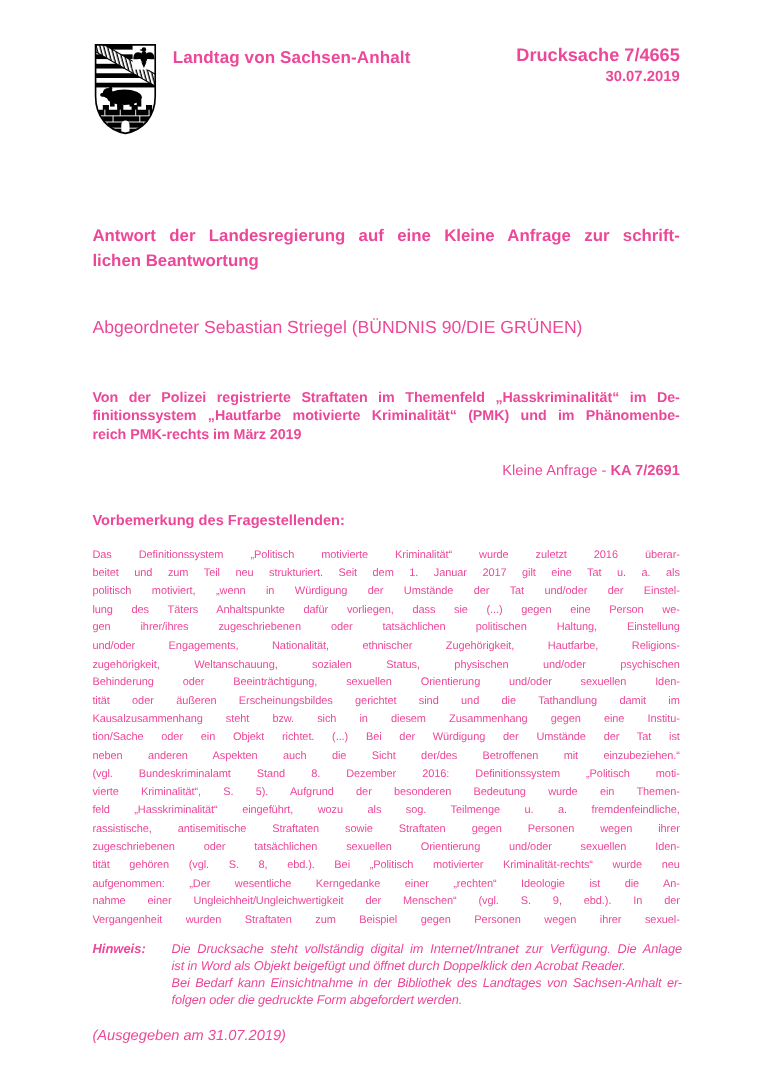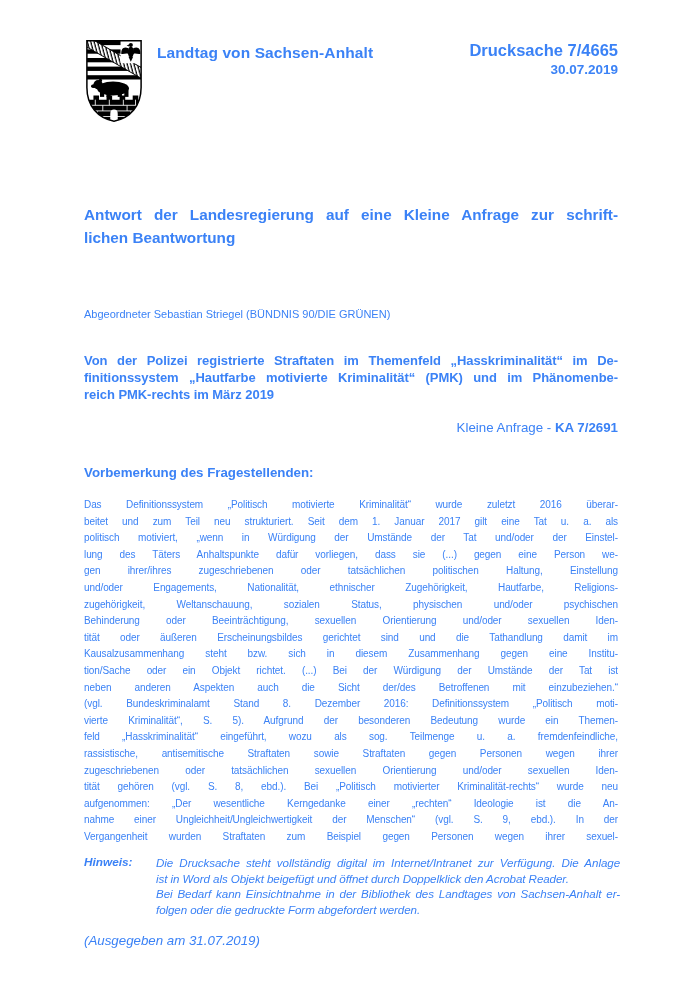--- a/index.html
+++ b/index.html
@@ -1,34 +1,34 @@
 <!DOCTYPE html>
 <html lang="de"><head>
 <meta charset="utf-8">
 <style>
   html,body { margin:0; padding:0; background:#ffffff; }
   .page {
     position:relative; width:700px; height:990px; background:#ffffff;
-    color:#3b82f6; font-family:"Liberation Sans", sans-serif;
+    color:#ec4899; font-family:"Liberation Sans", sans-serif;
     overflow:hidden;
   }
   .abs { position:absolute; }
 
   
   .coat { left:84px; top:38px; width:60px; height:86px; }
   .inst { left:157px; top:44px; font-size:15.5px; font-weight:700; letter-spacing:.1px; }
   .docmeta { right:82px; top:40px; text-align:right; }
   .docnum  { font-size:16.5px; font-weight:700; line-height:21px;margin-left:47px; }
   .docdate { font-size:13.5px; font-weight:700; line-height:17px; }
 
   
   .col { left:84px; width:534px; }
 
   .title   { top:203px; font-size:15.3px; font-weight:700; line-height:23px; }
-  .author  { top:308px; font-size:11px; }
+  .author  { top:290px; font-size:16px; }
   .subject { top:352px; font-size:13px; font-weight:700; line-height:17px; letter-spacing:-.05px; }
   .request { top:420px; font-size:13.3px;text-align:right; }
   .request .bold { font-weight:700; }
   .heading { top:465px; font-size:13.3px; font-weight:700; }
   .bodytxt { top:497px; font-size:10px; line-height:16.6px; letter-spacing:-.08px; }
 
   
   .jlines > div { text-align:justify; text-align-last:justify; }
   .jlines > div:last-child { text-align-last:left; }
   .jall   > div { text-align:justify; text-align-last:justify; }

